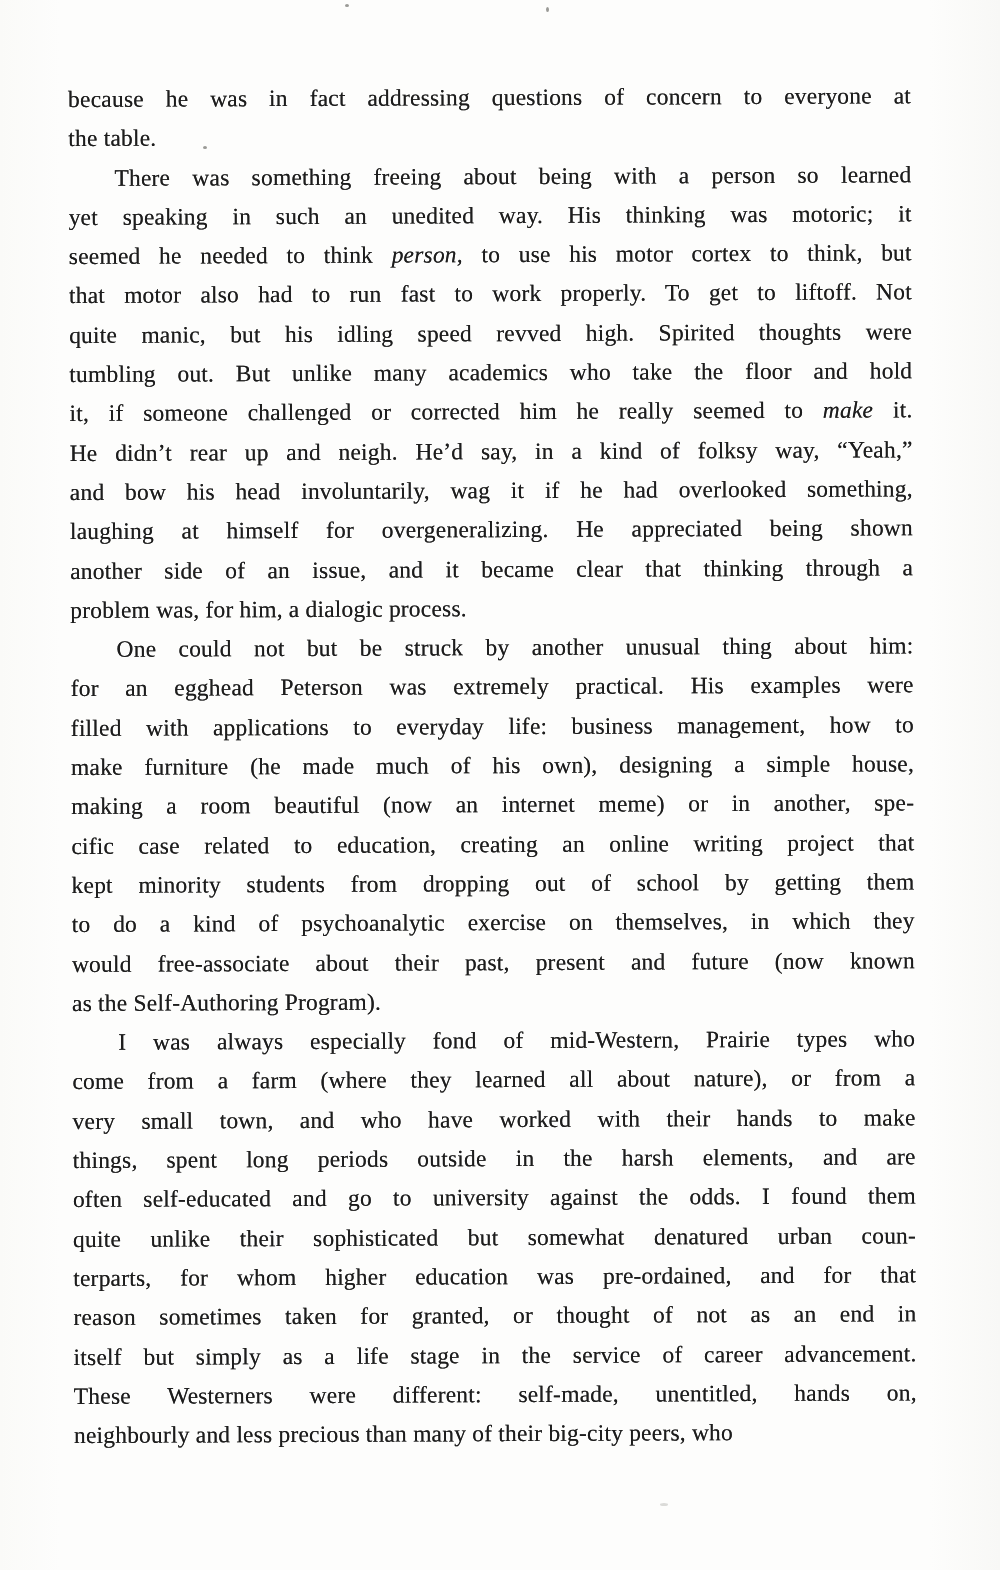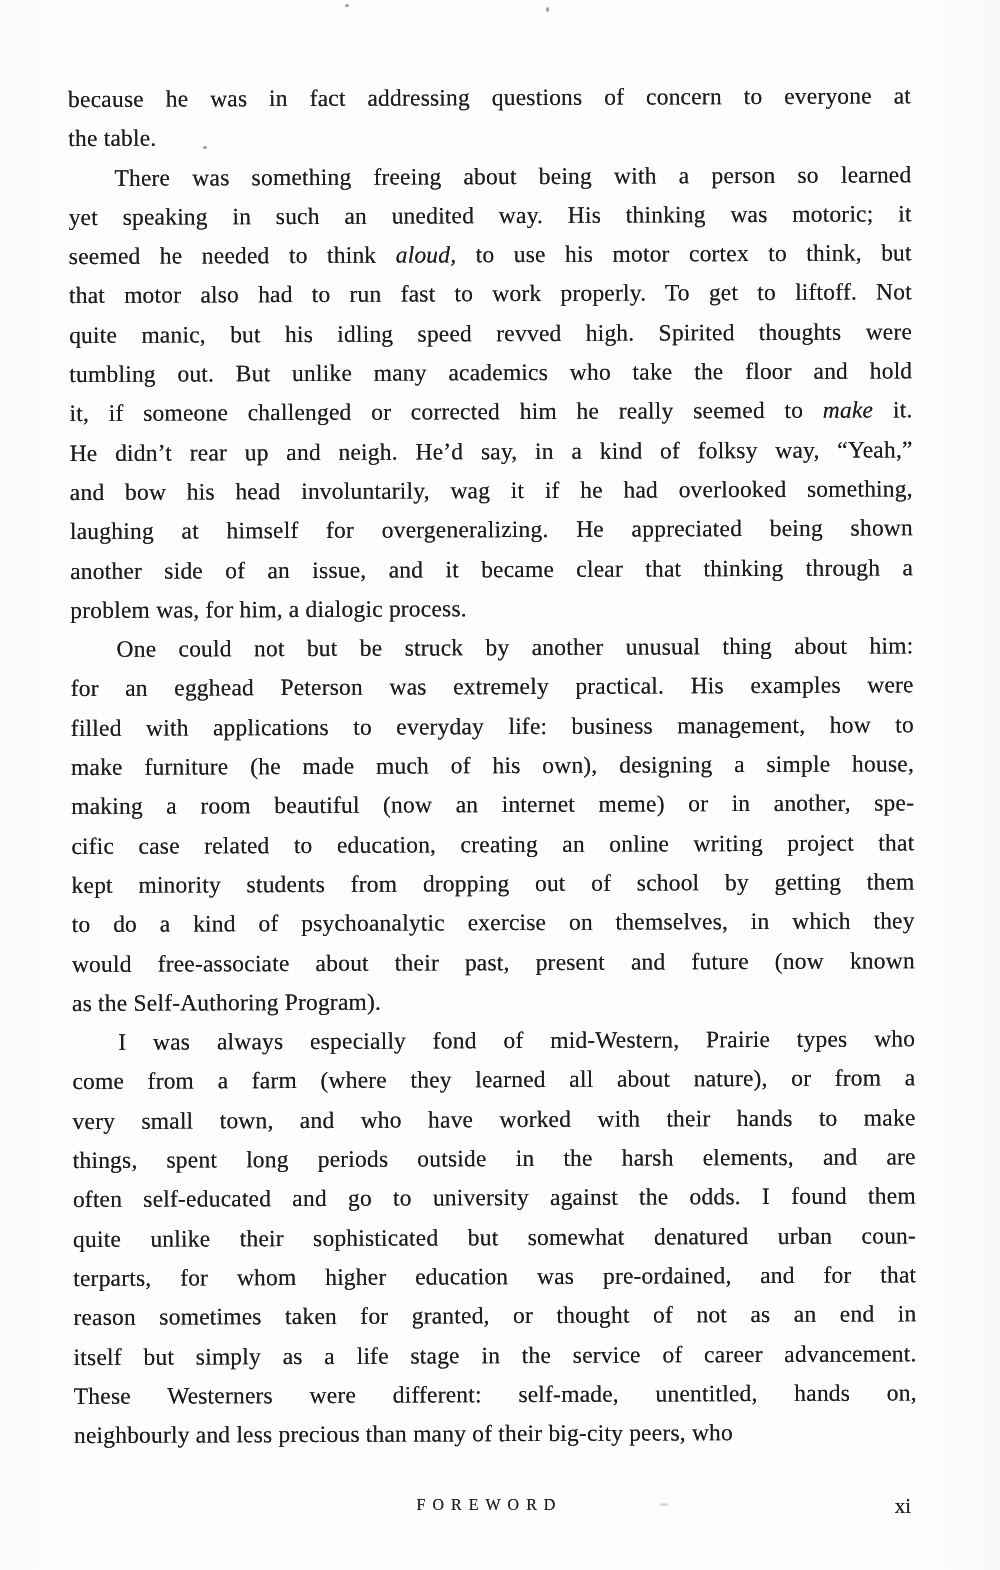--- a/index.html
+++ b/index.html
@@ -80,21 +80,21 @@
 <div class="page">
 
   <div class="text-block">
       <p class="para">
         <span class="line">because he was in fact addressing questions of concern to everyone at</span>
         <span class="line last">the table.</span>
       </p>
       <p class="para indent">
         <span class="line">There was something freeing about being with a person so learned</span>
         <span class="line">yet speaking in such an unedited way. His thinking was motoric; it</span>
-        <span class="line">seemed he needed to think <i>aloud,</i> to use his motor cortex to think, but</span>
+        <span class="line">seemed he needed to think <i>person,</i> to use his motor cortex to think, but</span>
         <span class="line">that motor also had to run fast to work properly. To get to liftoff. Not</span>
         <span class="line">quite manic, but his idling speed revved high. Spirited thoughts were</span>
         <span class="line">tumbling out. But unlike many academics who take the floor and hold</span>
         <span class="line">it, if someone challenged or corrected him he really seemed to <i>make</i> it.</span>
         <span class="line">He didn’t rear up and neigh. He’d say, in a kind of folksy way, “Yeah,”</span>
         <span class="line">and bow his head involuntarily, wag it if he had overlooked something,</span>
         <span class="line">laughing at himself for overgeneralizing. He appreciated being shown</span>
         <span class="line">another side of an issue, and it became clear that thinking through a</span>
         <span class="line last">problem was, for him, a dialogic process.</span>
       </p>
@@ -118,23 +118,19 @@
         <span class="line">often self-educated and go to university against the odds. I found them</span>
         <span class="line">quite unlike their sophisticated but somewhat denatured urban coun-</span>
         <span class="line">terparts, for whom higher education was pre-ordained, and for that</span>
         <span class="line">reason sometimes taken for granted, or thought of not as an end in</span>
         <span class="line">itself but simply as a life stage in the service of career advancement.</span>
         <span class="line">These Westerners were different: self-made, unentitled, hands on,</span>
         <span class="line last">neighbourly and less precious than many of their big-city peers, who</span>
       </p>
     </div>
 
-  <div class="footer">
-    <span class="running-head">FOREWORD</span>
-    <span class="page-number">xi</span>
-  </div>
 
   <div class="speck" style="left:345px; top:4px; width:4px; height:3px;"></div>
   <div class="speck" style="left:546px; top:7px; width:3px; height:5px;"></div>
   <div class="speck" style="left:203px; top:146px; width:4px; height:3px;"></div>
   <div class="speck" style="left:660px; top:1503px; width:8px; height:3px; opacity:0.35;"></div>
 
 </div>
 
 </body></html>

